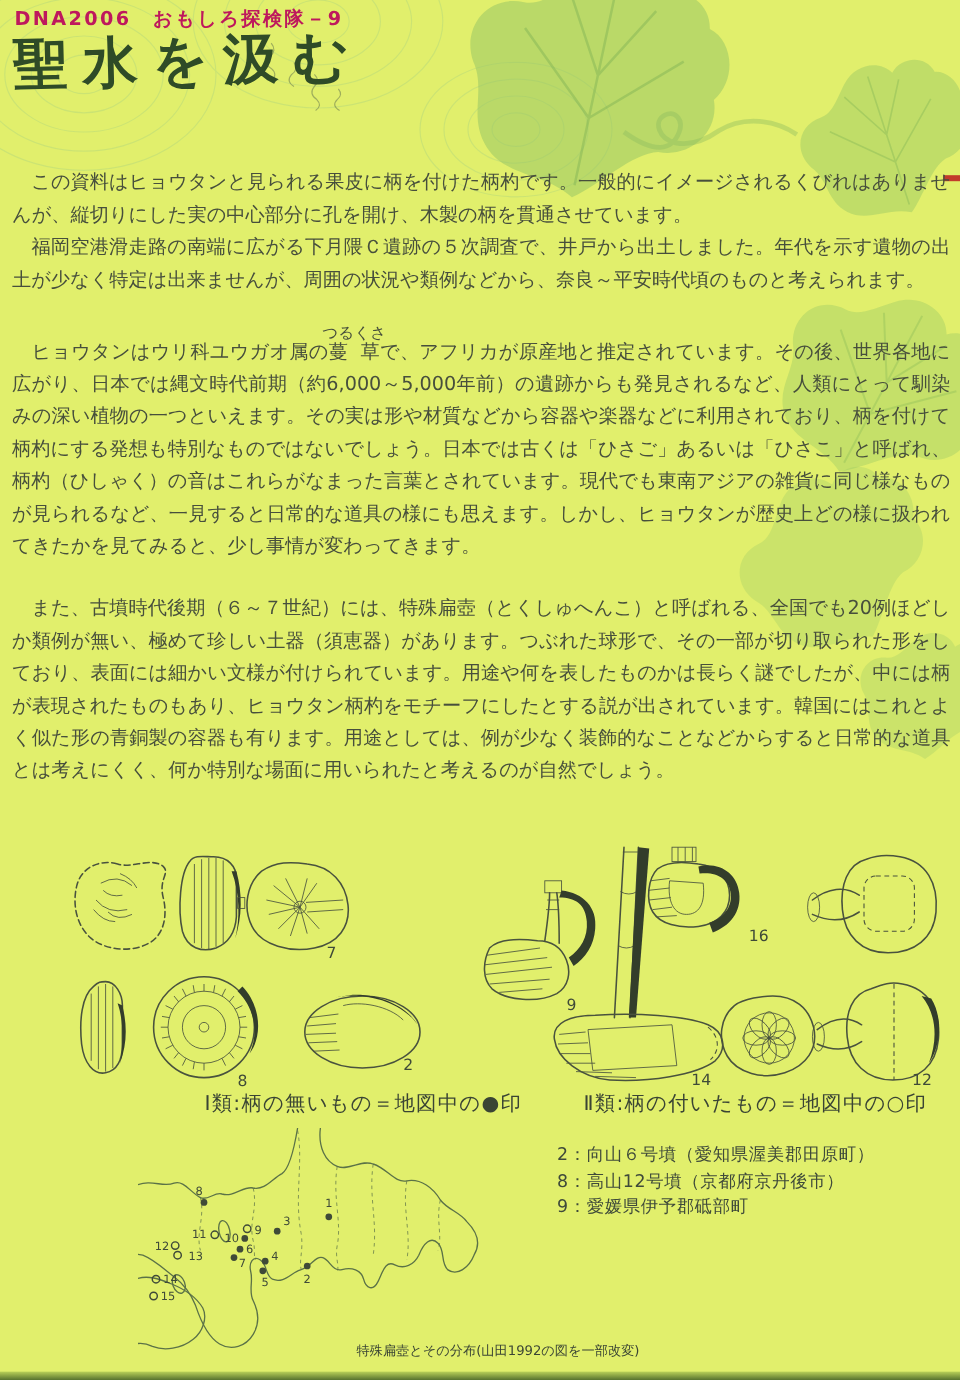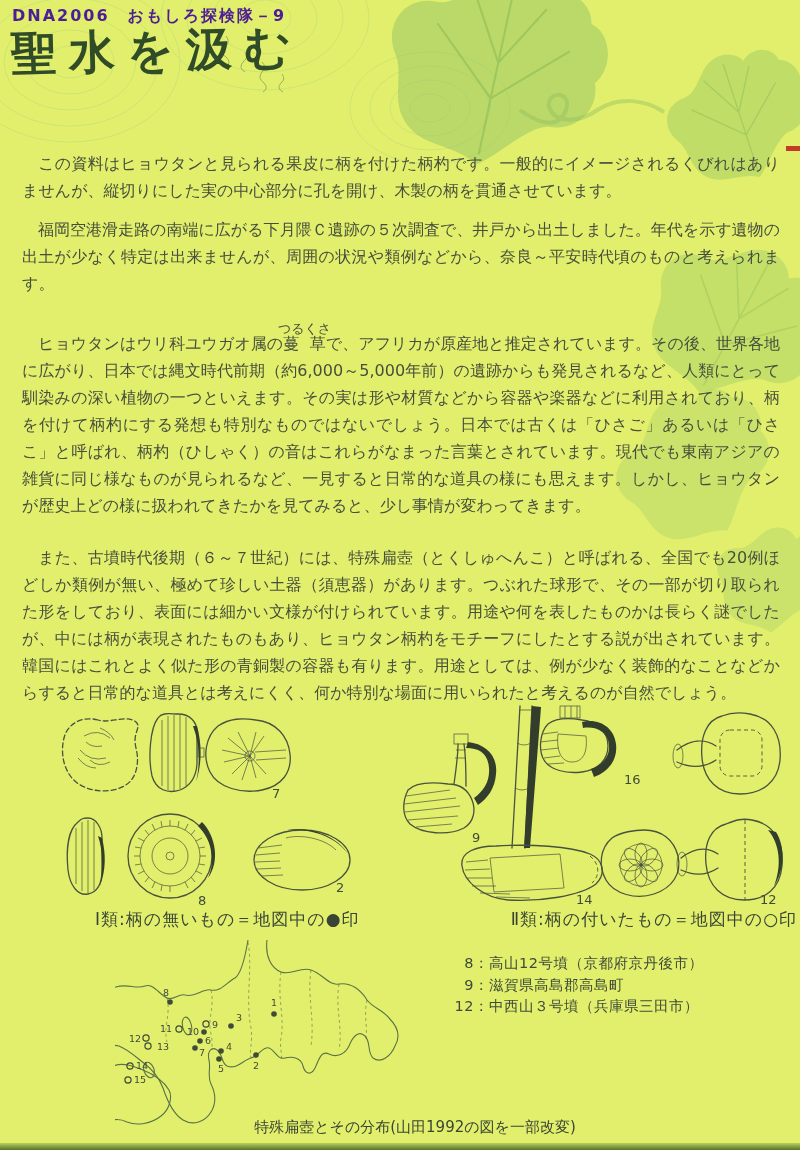--- a/index.html
+++ b/index.html
@@ -1,49 +1,49 @@
 <!DOCTYPE html>
 <html><head>
 <meta charset="utf-8">
 <style>
   html,body{margin:0;padding:0;}
   .page{position:relative;width:800px;height:1150px;background:#e1ef6c;overflow:hidden;
         font-family:"DejaVu Sans",sans-serif;}
   .bg{position:absolute;left:0;top:0;pointer-events:none;}
   .header{position:absolute;left:12px;top:6px;font-size:16px;font-weight:bold;
-          color:#4c1d95;letter-spacing:2px;}
+          color:#be185d;letter-spacing:2px;}
   .title{position:absolute;left:10px;top:24px;font-size:46px;font-weight:bold;
          font-family:"DejaVu Serif",serif;color:#2f4b27;letter-spacing:12px;
          transform:rotate(-1.5deg);transform-origin:left top;}
   .body-text{position:absolute;left:10px;width:782px;top:138px;font-size:16px;
              line-height:27px;color:#474f3c;text-align:justify;}
-  .para{margin:12px;}
+  .para{margin:0;}
   .para.gap{margin-top:25px;}
   ruby{ruby-position:over;}
   rt{font-size:13px;color:#474f3c;letter-spacing:0;}
   .figures svg{position:absolute;}
   #fig1{left:40px;top:698px;}
   #fig2{left:400px;top:698px;}
   .fig-caption{position:absolute;top:908px;font-size:17px;color:#3a4434;letter-spacing:1px;}
-  #cap1{left:95px;width:340px;text-align:left;}
-  #cap2{left:462px;width:335px;text-align:right;}
+  #cap1{left:95px;width:340px;text-align:right;}
+  #cap2{left:462px;width:335px;text-align:center;}
   .sketch{stroke:#49523e;fill:none;stroke-width:1.3;stroke-linecap:round;}
   .thin{stroke:#49523e;fill:none;stroke-width:0.7;}
   .dark{fill:#333d2b;stroke:none;}
   .dashed{stroke:#49523e;fill:none;stroke-width:0.9;stroke-dasharray:4,3;}
   .fig-num{font-size:13px;fill:#3f4a38;font-family:"DejaVu Sans",sans-serif;}
   #map-svg{position:absolute;left:115px;top:938px;}
   .coast{stroke:#5b7247;fill:none;stroke-width:1.1;}
   .border{stroke:#5b7247;fill:none;stroke-width:0.7;stroke-dasharray:3,3;opacity:.85;}
   .map-label{font-size:9.5px;fill:#3f4a38;font-family:"DejaVu Sans",sans-serif;}
   .site-list{position:absolute;left:450px;top:953px;font-size:14.5px;color:#3f4a3a;
              line-height:21.6px;letter-spacing:.5px;}
   .site-num{display:inline-block;width:24px;text-align:right;}
   .map-caption{position:absolute;left:225px;top:1118px;width:380px;text-align:center;
-               font-size:15px;color:#3a4434;}
+               font-size:11px;color:#3a4434;}
   .red-mark{position:absolute;left:786px;top:146px;width:14px;height:5px;background:#c23b2b;}
   .bottom-edge{position:absolute;left:0;top:1143px;width:800px;height:7px;
                background:linear-gradient(180deg,#b9d058,#57722f);}
 </style>
 </head>
 <body>
 
 <div class="page">
 
   <svg class="bg" width="800" height="1150" viewBox="0 0 800 1150">
@@ -252,21 +252,21 @@
         <circle cx="33" cy="108" r="3.1" fill="none" stroke="#3f4a38" stroke-width="1.2"></circle>
         <text x="42" y="112" class="map-label">13</text>
         <circle cx="15" cy="128" r="3.1" fill="none" stroke="#3f4a38" stroke-width="1.2"></circle>
         <text x="21" y="131" class="map-label">14</text>
         <circle cx="13" cy="142" r="3.1" fill="none" stroke="#3f4a38" stroke-width="1.2"></circle>
         <text x="19" y="145" class="map-label">15</text>
       </g>
   </svg>
 
   <div class="site-list">
+      <div class="site-row"><span class="site-num">2</span><span>：</span><span>向山６号墳（愛知県渥美郡田原町）</span></div>
       <div class="site-row"><span class="site-num">8</span><span>：</span><span>高山12号墳（京都府京丹後市）</span></div>
-      <div class="site-row"><span class="site-num">9</span><span>：</span><span>滋賀県高島郡高島町</span></div>
-      <div class="site-row"><span class="site-num">12</span><span>：</span><span>中西山３号墳（兵庫県三田市）</span></div>
+      <div class="site-row"><span class="site-num">9</span><span>：</span><span>愛媛県伊予郡砥部町</span></div>
     </div>
 
   <div class="map-caption">特殊扁壺とその分布(山田1992の図を一部改変)</div>
 
   <div class="bottom-edge"></div>
 </div>
 
 </body></html>

